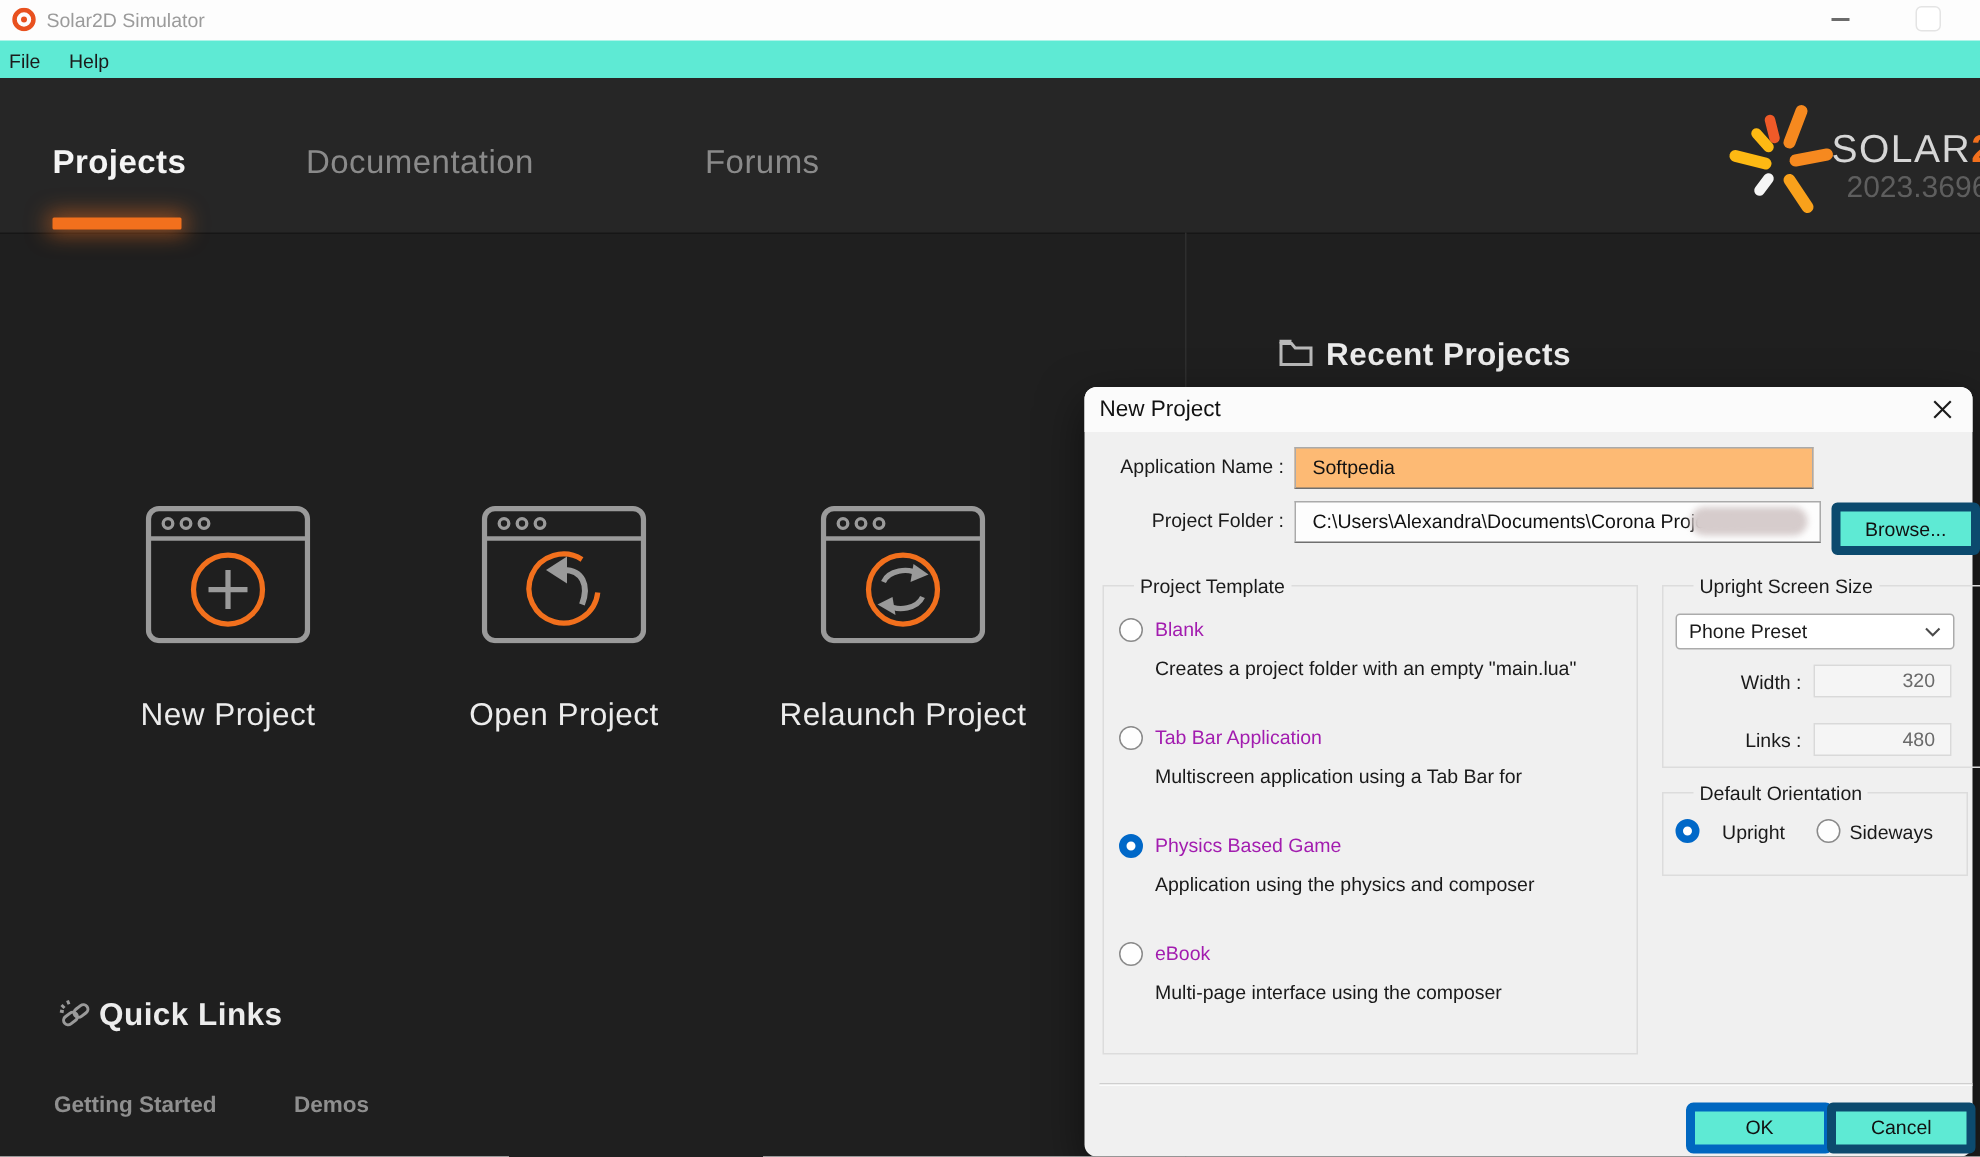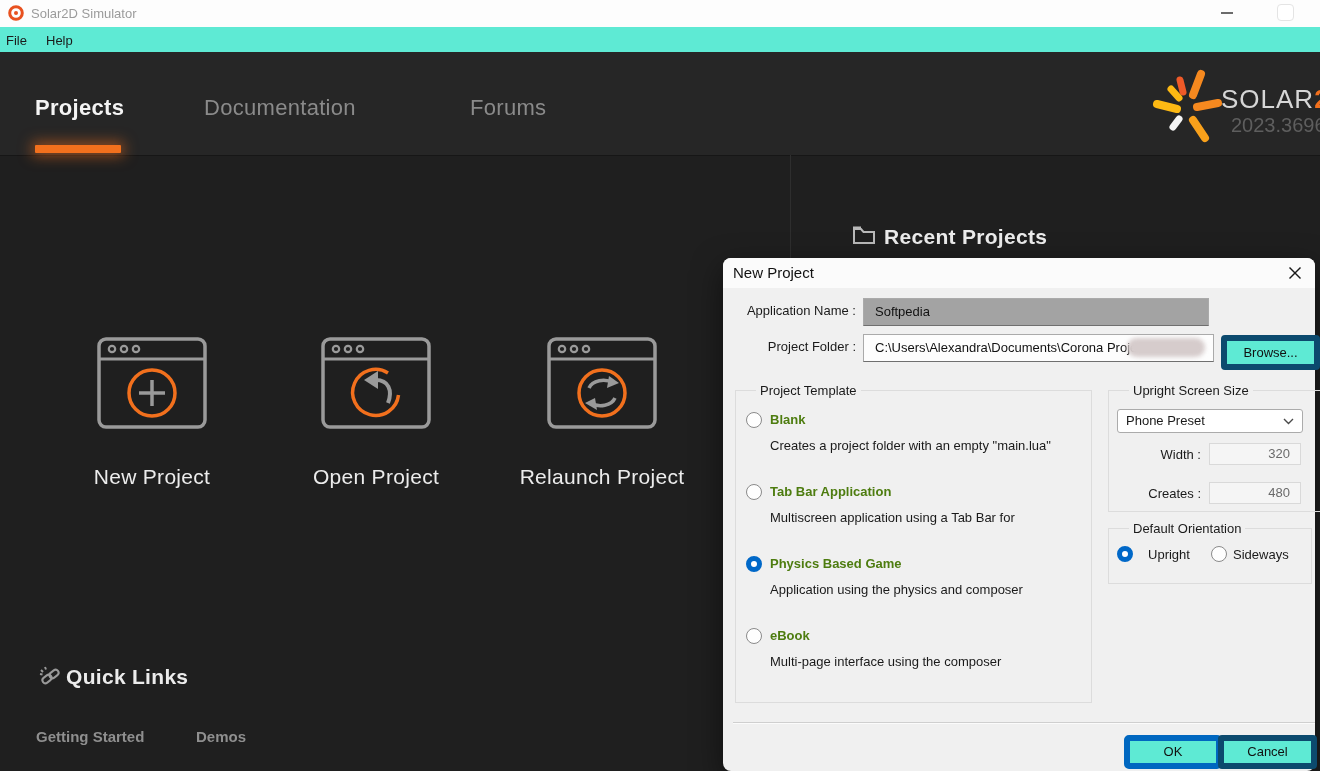--- a/index.html
+++ b/index.html
@@ -39,32 +39,32 @@
   .quick-title{position:absolute;left:28px;top:1px;font-size:21px;font-weight:700;color:#ececec;letter-spacing:.3px;white-space:nowrap;}
   .quick-link{position:absolute;top:676px;font-size:15px;font-weight:700;color:#8f8f8f;white-space:nowrap;}
   .link-getting-started{left:36px;} .link-demos{left:196px;}
   
   .dialog{position:absolute;left:723px;top:258px;width:592px;height:513px;background:#f0f0f0;border-radius:8px;
           box-shadow:0 10px 30px rgba(0,0,0,.5);font-size:13px;color:#1a1a1a;}
   .dlg-titlebar{position:absolute;left:0;top:0;width:100%;height:30px;background:#fbfbfb;border-radius:8px 8px 0 0;}
   .dlg-title{position:absolute;left:10px;top:6px;font-size:15px;color:#111;}
   .dlg-close{position:absolute;right:12px;top:7px;width:16px;height:16px;}
   .fld-label{position:absolute;text-align:right;color:#1a1a1a;}
-  .txt{position:absolute;background:#a3a3a3;border:1px solid #aaaaaa;border-bottom-color:#6f6f6f;
+  .txt{position:absolute;background:#fdba74;border:1px solid #aaaaaa;border-bottom-color:#6f6f6f;
        font-size:13px;color:#111;line-height:26px;padding:0 0 0 11px;white-space:nowrap;overflow:hidden;}
   .txt-ro{background:#fdfdfd;}
   .redact{position:absolute;left:263px;top:3px;width:78px;height:19px;background:#d6cccc;border-radius:10px;filter:blur(2px);}
   .btn{position:absolute;background:#5eead4;border:6px solid #0c4a6e;border-radius:4px;font-size:13px;
        color:#111;text-align:center;cursor:default;}
   .btn-default{border-color:#0067c0;border-radius:5px;}
   .group{position:absolute;border:1px solid #dcdcdc;}
   .group-title{position:absolute;left:20px;top:-8px;background:#f0f0f0;padding:0 4px;font-size:13px;color:#1a1a1a;white-space:nowrap;}
   .radio{position:absolute;width:14px;height:14px;border-radius:50%;background:#fefefe;border:1px solid #8a8a8a;box-sizing:content-box;}
   .radio.sel{width:6px;height:6px;border:5px solid #0068c8;background:#fff;}
-  .opt-label{position:absolute;font-weight:700;color:#4d7c0f;white-space:nowrap;text-align:center;}
+  .opt-label{position:absolute;font-weight:400;color:#a21caf;white-space:nowrap;text-align:center;}
   .opt-desc{position:absolute;color:#1a1a1a;white-space:nowrap;}
   .select{position:absolute;left:8px;top:18px;width:176px;height:22px;background:#fff;border:1px solid #ababab;
           border-radius:3px;line-height:22px;padding-left:8px;}
   .select svg{position:absolute;right:8px;top:8px;}
   .num{position:absolute;width:80px;height:20px;background:#f5f5f5;border:1px solid #d9d9d9;line-height:20px;
        text-align:right;padding-right:10px;color:#6a6a6a;}
   .sep{position:absolute;left:10px;right:0;top:464px;height:0;border-top:1px solid #cfcfcf;border-bottom:1px solid #fbfbfb;}
 </style>
 </head>
 <body>
@@ -220,21 +220,21 @@
     <div class="group" style="left:385px;top:132px;width:202px;height:120px;padding-left:42px;">
       <span class="group-title">Upright Screen Size</span>
       <div class="select">
         <span>Phone Preset</span>
         <svg width="11" height="7" viewBox="0 0 11 7">
           <polyline points="1,1 5.5,5.5 10,1" fill="none" stroke="#4a4a4a" stroke-width="1.4"></polyline>
         </svg>
       </div>
       <span class="fld-label" style="left:30px;top:56px;width:62px;">Width :</span>
       <div class="num" style="left:100px;top:52px;">320</div>
-      <span class="fld-label" style="left:30px;top:95px;width:62px;">Creates :</span>
+      <span class="fld-label" style="left:30px;top:95px;width:62px;">Links :</span>
       <div class="num" style="left:100px;top:91px;">480</div>
     </div>
 
     <div class="group" style="left:385px;top:270px;width:202px;height:54px;">
       <span class="group-title">Default Orientation</span>
       <span class="radio sel" style="left:8px;top:17px;"></span>
       <span class="fld-label" style="left:30px;top:18px;text-align:center;width:60px;">Upright</span>
       <span class="radio" style="left:102px;top:17px;"></span>
       <span class="fld-label" style="left:124px;top:18px;text-align:left;width:70px;">Sideways</span>
     </div>

